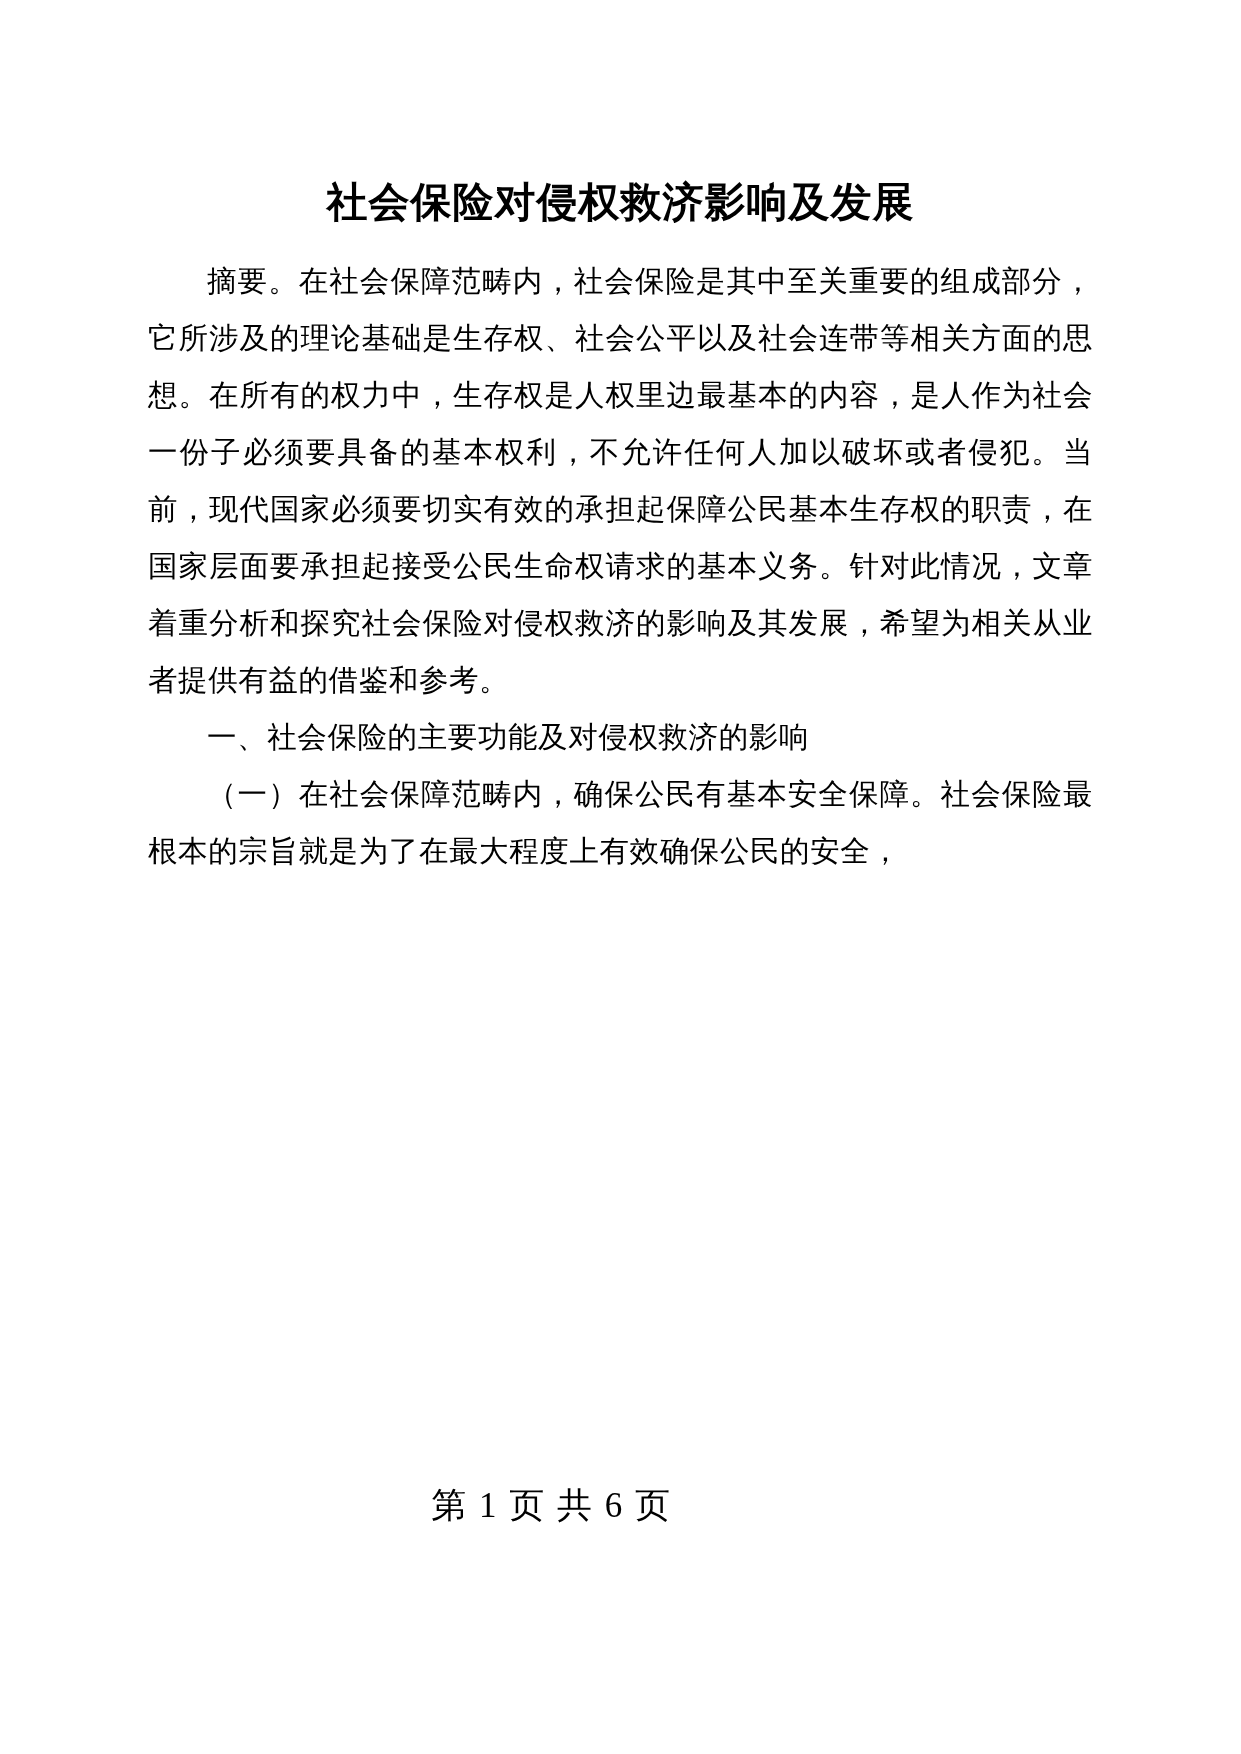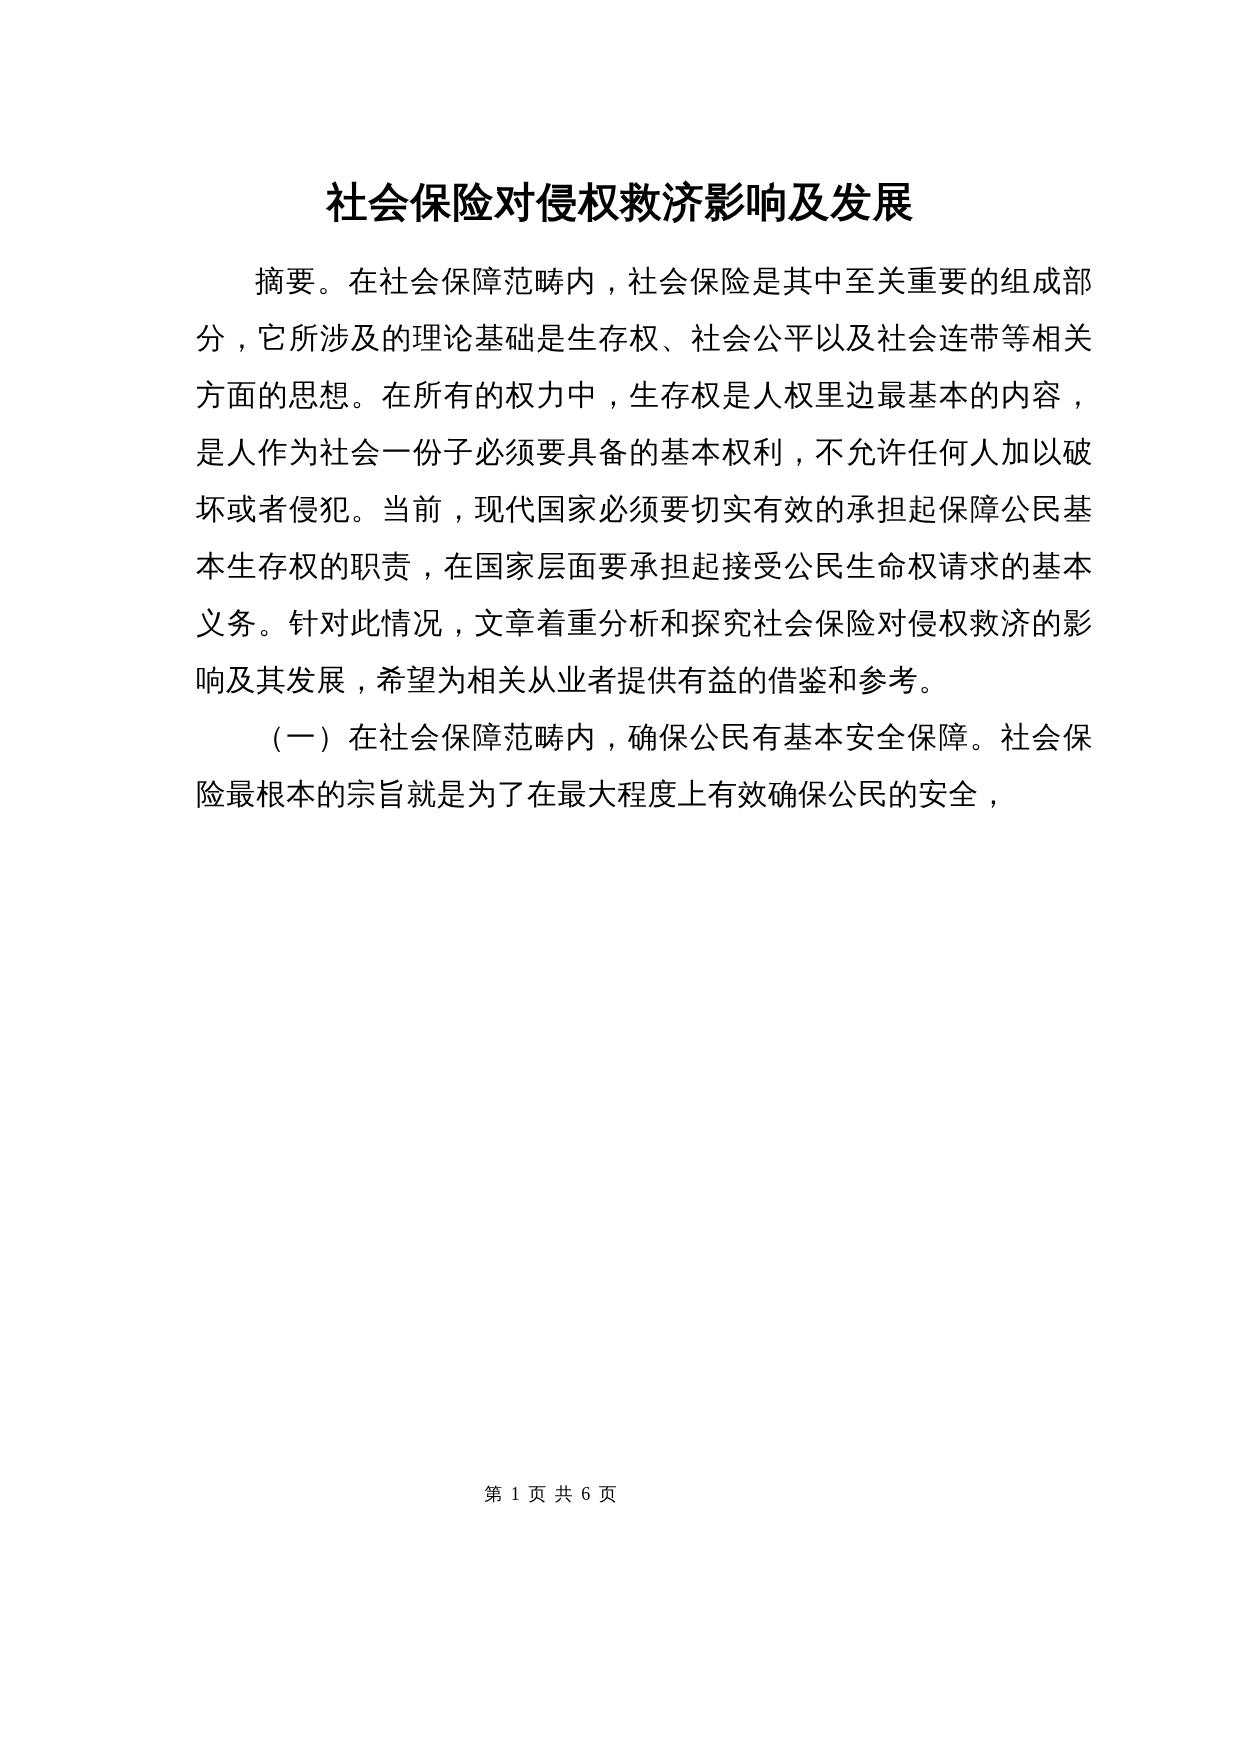--- a/index.html
+++ b/index.html
@@ -39,47 +39,47 @@
     line-height: 57px;
     text-align: justify;
     text-align-last: left;
     text-justify: inter-ideograph;
     margin: 0;
     letter-spacing: 0.6px;
     color: #000000;
   }
   .para.indent {
     text-indent: 59px;
-    margin-left: 48px;
   }
   .footer {
     position: absolute;
     left: 0;
     right: 0;
     top: 1482px;
     text-align: center;
-    font-size: 18px;
+    font-size: 35px;
     letter-spacing: 2px;
     color: #000000;
     font-family: "Liberation Serif", "DejaVu Serif", serif;
   }
 </style>
 </head>
 <body>
 
 <div class="page">
 
   <div class="content">
 
     <h1 class="doc-title">社会保险对侵权救济影响及发展</h1>
 
     <p class="para indent">摘要。在社会保障范畴内，社会保险是其中至关重要的组成部分，它所涉及的理论基础是生存权、社会公平以及社会连带等相关方面的思想。在所有的权力中，生存权是人权里边最基本的内容，是人作为社会一份子必须要具备的基本权利，不允许任何人加以破坏或者侵犯。当前，现代国家必须要切实有效的承担起保障公民基本生存权的职责，在国家层面要承担起接受公民生命权请求的基本义务。针对此情况，文章着重分析和探究社会保险对侵权救济的影响及其发展，希望为相关从业者提供有益的借鉴和参考。</p>
 
 
 
+    <p class="para indent">一、社会保险的主要功能及对侵权救济的影响</p>
 
     <p class="para indent">（一）在社会保障范畴内，确保公民有基本安全保障。社会保险最根本的宗旨就是为了在最大程度上有效确保公民的安全，</p>
 
   </div>
 
   <div class="footer">第 1 页  共 6 页</div>
 
 </div>
 
 </body></html>

